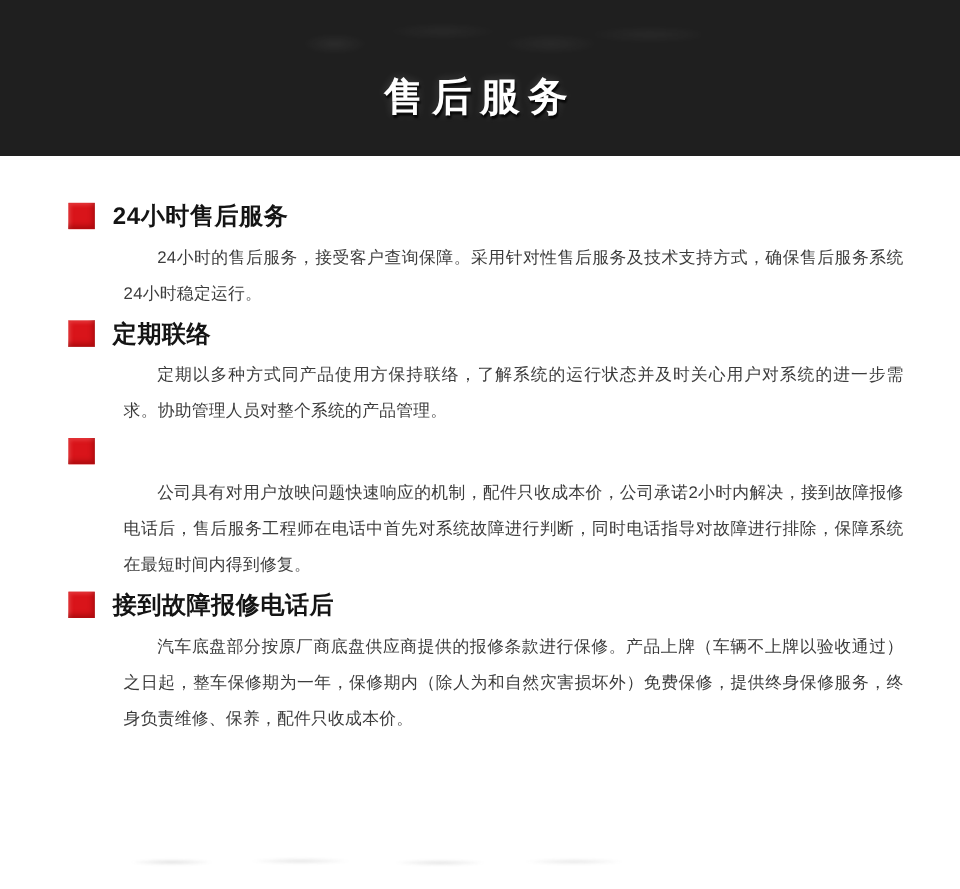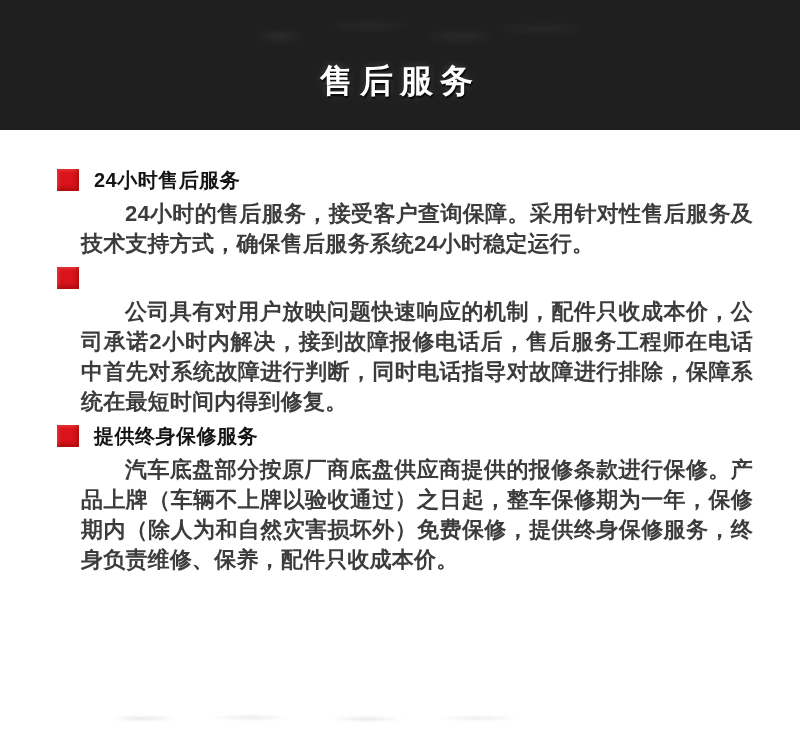--- a/index.html
+++ b/index.html
@@ -70,28 +70,27 @@
     margin-right: 15px;
     flex: 0 0 auto;
   }
   .section-heading {
     font-size: 20px;
     font-weight: bold;
     color: #141414;
     letter-spacing: 0.5px;
   }
   .para {
-    font-size: 22px;
+    font-size: 14px;
     line-height: 30px;
     color: #3c3c3c;
     text-align: justify;
     text-indent: 2em;
-    margin: 7px 0 7px 24px;
+    margin: 7px 0 7px 46px;
     letter-spacing: 0.2px;
-    font-weight: bold;
   }
   .para + .para { margin-top: 0; }
 
   
   .footer-watermark {
     position: absolute;
     left: 100px;
     top: 714px;
     width: 430px;
     height: 9px;
@@ -117,32 +116,39 @@
   <div class="content">
 
     <div class="section">
       <div class="section-head">
         <span class="bullet"></span>
         <span class="section-heading">24小时售后服务</span>
       </div>
       <p class="para">24小时的售后服务，接受客户查询保障。采用针对性售后服务及技术支持方式，确保售后服务系统24小时稳定运行。</p>
     </div>
 
+    <div class="section">
+      <div class="section-head">
+        <span class="bullet"></span>
+        <span class="section-heading">定期联络</span>
+      </div>
+      <p class="para">定期以多种方式同产品使用方保持联络，了解系统的运行状态并及时关心用户对系统的进一步需求。协助管理人员对整个系统的产品管理。</p>
+    </div>
 
     <div class="section">
       <div class="section-head">
         <span class="bullet"></span>
       </div>
       <p class="para">公司具有对用户放映问题快速响应的机制，配件只收成本价，公司承诺2小时内解决，接到故障报修电话后，售后服务工程师在电话中首先对系统故障进行判断，同时电话指导对故障进行排除，保障系统在最短时间内得到修复。</p>
     </div>
 
     <div class="section">
       <div class="section-head">
         <span class="bullet"></span>
-        <span class="section-heading">提供终身保修服务</span>
+        <span class="section-heading">接到故障报修电话后</span>
       </div>
       <p class="para">汽车底盘部分按原厂商底盘供应商提供的报修条款进行保修。产品上牌（车辆不上牌以验收通过）之日起，整车保修期为一年，保修期内（除人为和自然灾害损坏外）免费保修，提供终身保修服务，终身负责维修、保养，配件只收成本价。</p>
     </div>
 
   </div>
 
   <div class="footer-watermark"></div>
 
 </div>
 

